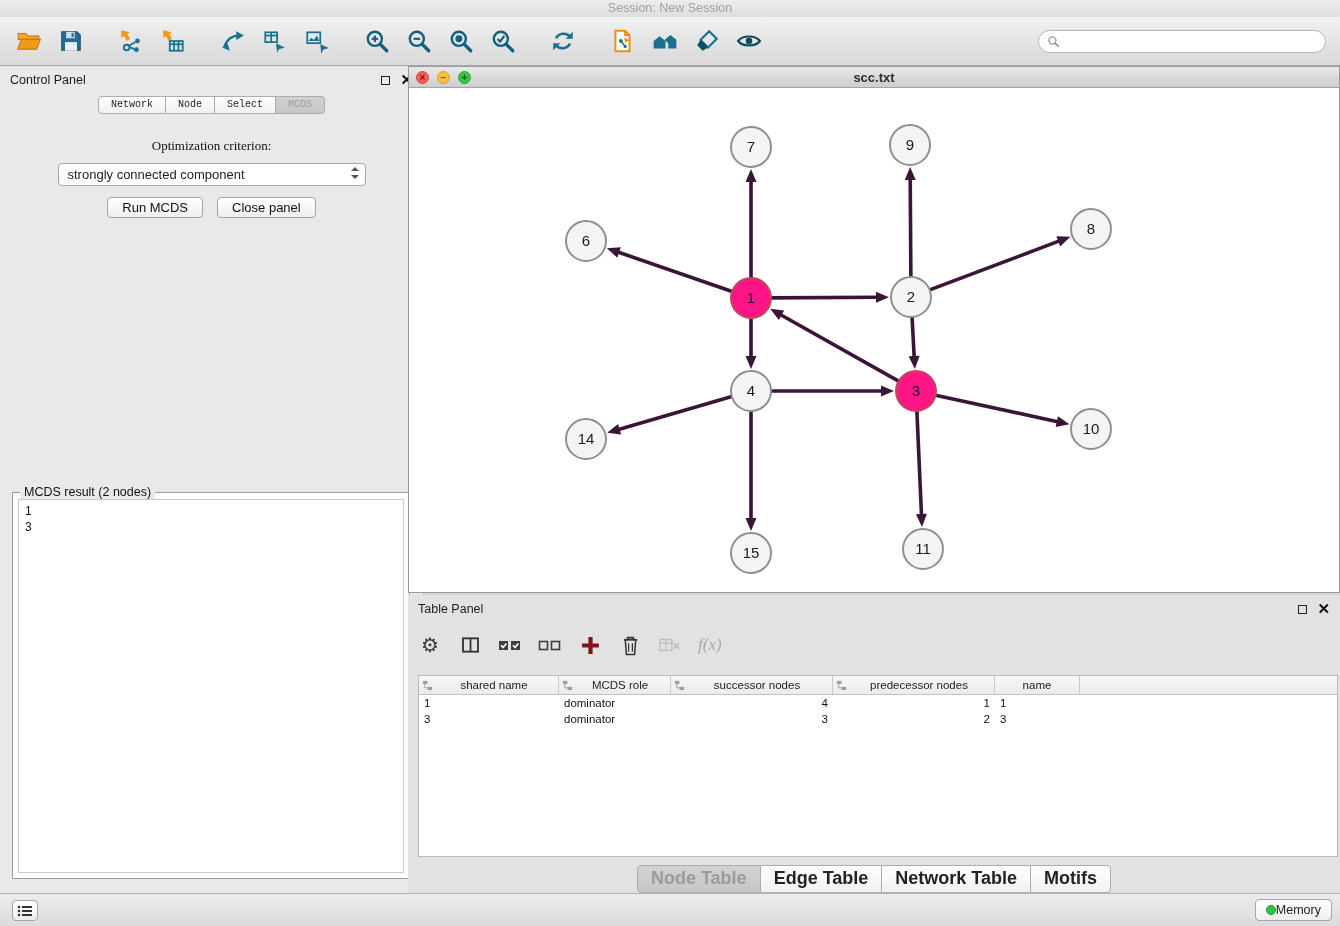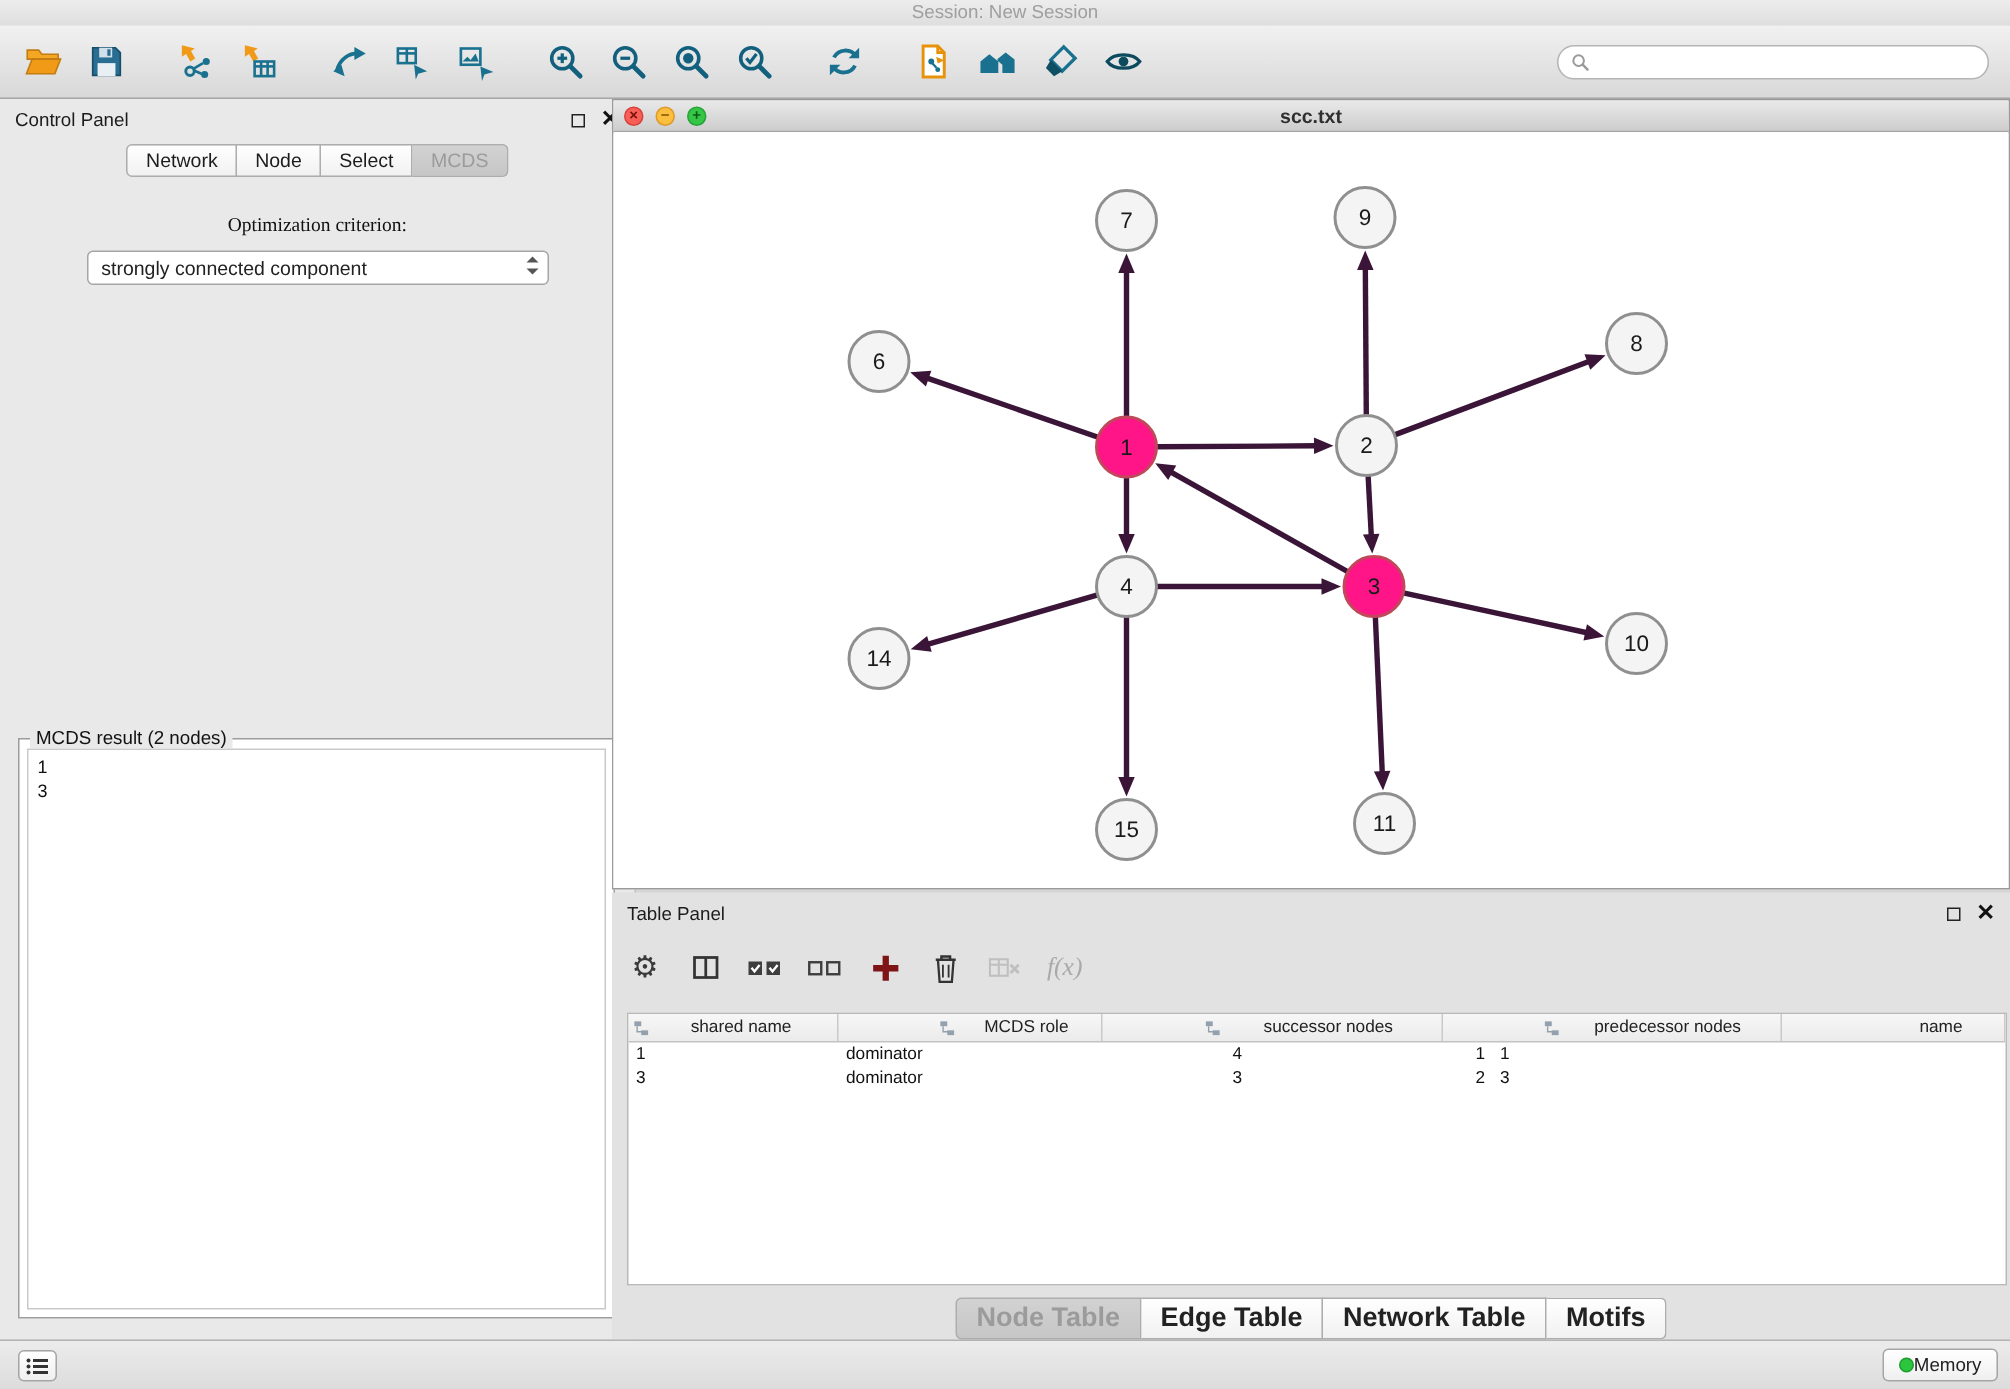--- a/index.html
+++ b/index.html
@@ -27,21 +27,21 @@
   .control-panel { position:absolute; left:0; top:66px; width:424px; height:827px;
     background:#e9e9e9; border-right:1px solid #bdbdbd; }
   .panel-header { height:28px; display:flex; align-items:center; padding:0 10px; }
   .panel-header .ph-title { font-size:12.5px; color:#1c1c1c; }
   .ph-icons { margin-left:auto; display:flex; align-items:center; gap:10px; }
   .float-box { width:9px; height:9px; border:1.5px solid #222; display:inline-block; cursor:pointer; }
   .close-x { font-size:15px; font-weight:bold; color:#111; line-height:10px; cursor:pointer; }
 
   .cp-tabs { display:flex; justify-content:center; margin-top:2px; }
   .cp-tab { border:1px solid #adadad; border-left:none; background:linear-gradient(#ffffff,#f1f1f1);
-    padding:2px 12px 3px; font-size:13px; color:#1c1c1c; cursor:pointer; }
+    padding:2px 12px 3px; font-size:10px; color:#1c1c1c; cursor:pointer;font-family:Liberation Mono, monospace; }
   .cp-tab:first-child { border-left:1px solid #adadad; border-radius:4px 0 0 4px; }
   .cp-tab:last-child { border-radius:0 4px 4px 0; }
   .cp-tab.active { background:linear-gradient(#d2d2d2,#c6c6c6); color:#9b9b9b; }
 
   .opt-label { text-align:center; margin-top:24px; font-size:13px; color:#111;font-family:Liberation Serif, serif; }
   .dropdown { margin:9px auto 0; width:308px; height:23px; background:#fff;
     border:1px solid #a6a6a6; border-radius:4px; display:flex; align-items:center;
     padding-left:9px; font-size:13px; cursor:pointer; }
   .dropdown .dd-arrows { margin-left:auto; margin-right:5px; }
   .btn-row { display:flex; justify-content:center; gap:14px; margin-top:11px; }
@@ -74,21 +74,21 @@
   
   .table-panel { position:absolute; left:408px; top:595px; width:932px; height:298px; background:#e2e2e2; }
   .tp-toolbar { position:absolute; left:10px; top:32px; height:36px; display:flex; align-items:center; gap:16px; }
   .tp-icon { width:24px; height:24px; display:flex; align-items:center; justify-content:center; cursor:pointer; }
   .gear-glyph { font-size:20px; color:#3a3a3a; line-height:20px; }
   .fx { font-family:"Liberation Serif",serif; font-style:italic; font-size:17px; color:#a9a9a9; }
 
   .data-table { position:absolute; left:10px; top:80px; right:2px; height:182px;
     background:#fff; border:1px solid #b9b9b9; overflow:hidden; }
   .t-header { display:flex; height:19px; background:linear-gradient(#f7f7f7,#ebebeb);
-    border-bottom:1px solid #c3c3c3; font-size:11.5px; color:#222;justify-content:space-between; }
+    border-bottom:1px solid #c3c3c3; font-size:11.5px; color:#222; }
   .t-hcell { display:flex; align-items:center; border-right:1px solid #c9c9c9; padding:0 3px; cursor:pointer; }
   .t-hcell .hlabel { flex:1; text-align:center; }
   .t-row { display:flex; height:16px; font-size:11.5px; color:#111; }
   .t-cell { padding:0 5px; line-height:16px; overflow:hidden; white-space:nowrap; cursor:text; }
   .c0 { width:140px; } .c1 { width:112px; } .c2 { width:162px; } .c3 { width:162px; } .c4 { width:85px; }
   .num { text-align:right; }
 
   .tp-tabs { position:absolute; left:0; right:0; top:270px; display:flex; justify-content:center; }
   .tp-tab { border:1px solid #adadad; border-left:none; background:linear-gradient(#ffffff,#f1f1f1);
     padding:2px 13px 3px; font-size:18px; font-weight:bold; color:#222; cursor:pointer; }
@@ -280,20 +280,24 @@
   <div class="dropdown">
     <span>strongly connected component</span>
     <span class="dd-arrows">
       <svg width="10" height="14" viewBox="0 0 10 14">
           <path d="M5 1l4 4H1z" fill="#555"></path>
           <path d="M5 13L1 9h8z" fill="#555"></path>
         </svg>
     </span>
   </div>
 
+  <div class="btn-row">
+    <button class="btn">Run MCDS</button>
+    <button class="btn">Close panel</button>
+  </div>
 
   <div class="result-box">
     <span class="result-legend">MCDS result (2 nodes)</span>
     <div class="result-inner">
       <div class="result-line">1</div>
       <div class="result-line">3</div>
     </div>
   </div>
 </div>
 

